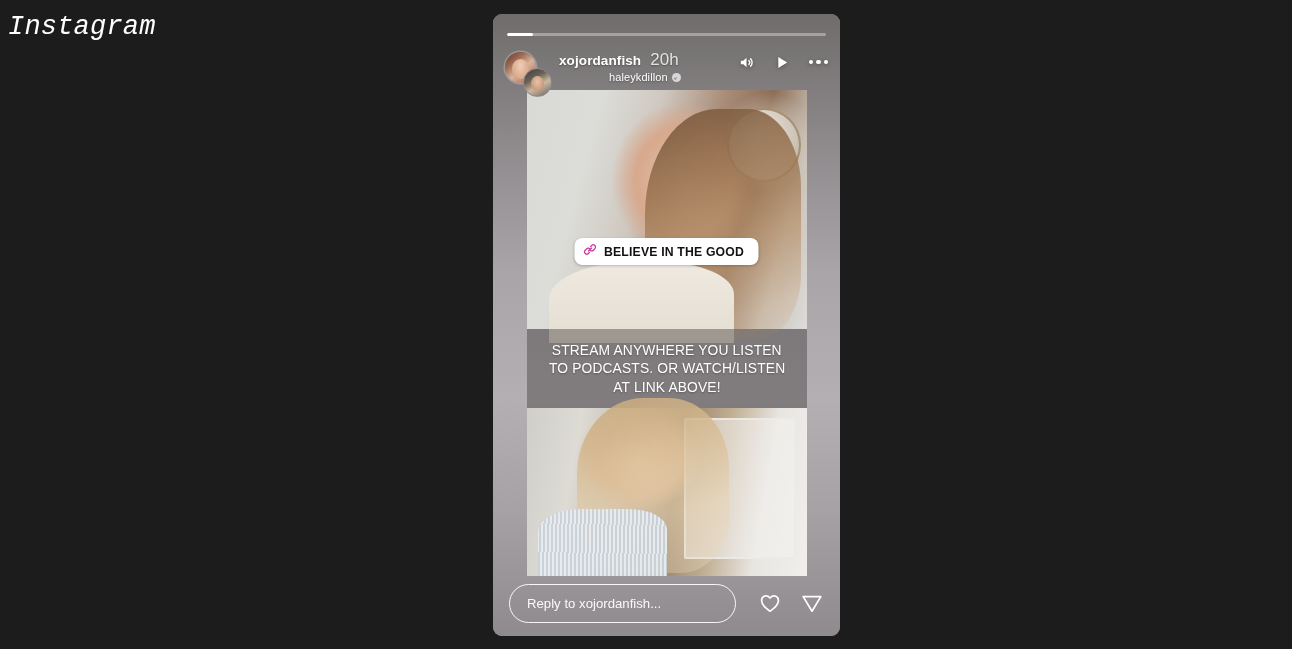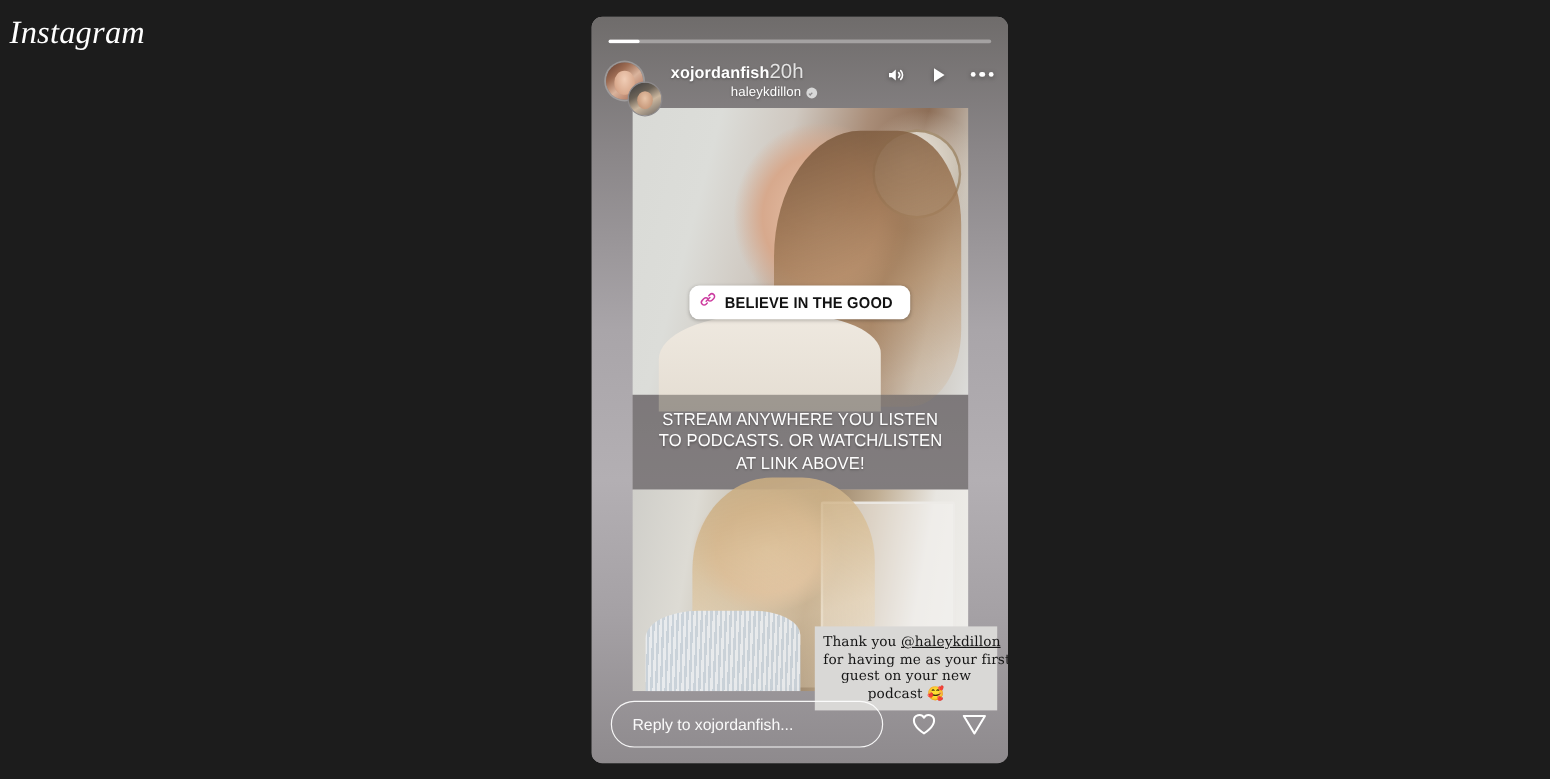--- a/index.html
+++ b/index.html
@@ -12,21 +12,21 @@
     overflow: hidden;
     position: relative;
   }
 
   
   .ig-logo {
     position: absolute;
     left: 8px;
     top: 14px;
     color: #ffffff;
-    font-family: Liberation Serif, serif;
+    font-family: Liberation Mono, monospace;
     font-style: italic;
     font-size: 27px;
     letter-spacing: 0.2px;
     line-height: 1;
     user-select: none;
   }
 
   
   .story-card {
     position: absolute;
@@ -130,20 +130,21 @@
   }
 
   .name-block {
     position: absolute;
     left: 54px;
     top: 0;
   }
   .name-row-1 {
     display: flex;
     align-items: baseline;
+    gap: 9px;
     height: 19px;
   }
   .username {
     color: #ffffff;
     font-size: 13.5px;
     font-weight: bold;
     letter-spacing: 0.1px;
     text-shadow: 0 1px 2px rgba(0,0,0,0.35);
   }
   .timestamp {
@@ -487,26 +488,20 @@
           </linearGradient>
         </defs>
         <path d="M9.5 14.5l5-5" stroke="url(#lnkgrad)" stroke-width="2" stroke-linecap="round"></path>
         <path d="M13 7.2l1.6-1.6a3.6 3.6 0 015.1 5.1l-2.4 2.4a3.6 3.6 0 01-5.1 0" stroke="url(#lnkgrad)" stroke-width="2" stroke-linecap="round"></path>
         <path d="M11 16.8l-1.6 1.6a3.6 3.6 0 01-5.1-5.1l2.4-2.4a3.6 3.6 0 015.1 0" stroke="url(#lnkgrad)" stroke-width="2" stroke-linecap="round"></path>
       </svg>
     </span>
     <span class="link-text">BELIEVE IN THE GOOD</span>
   </div>
 
-  <div class="thanks-sticker">
-    <div class="thanks-line"><span>Thank you </span><span class="mention">@haleykdillon</span></div>
-    <div class="thanks-line">for having me as your first</div>
-    <div class="thanks-line">guest on your new</div>
-    <div class="thanks-line">podcast 🥰</div>
-  </div>
 
   <div class="progress-row">
     <div class="progress-track">
       <div class="progress-fill" style="width: 8%;"></div>
     </div>
   </div>
 
   <div class="story-header">
     <div class="avatars">
       <div class="avatar-main"></div>

